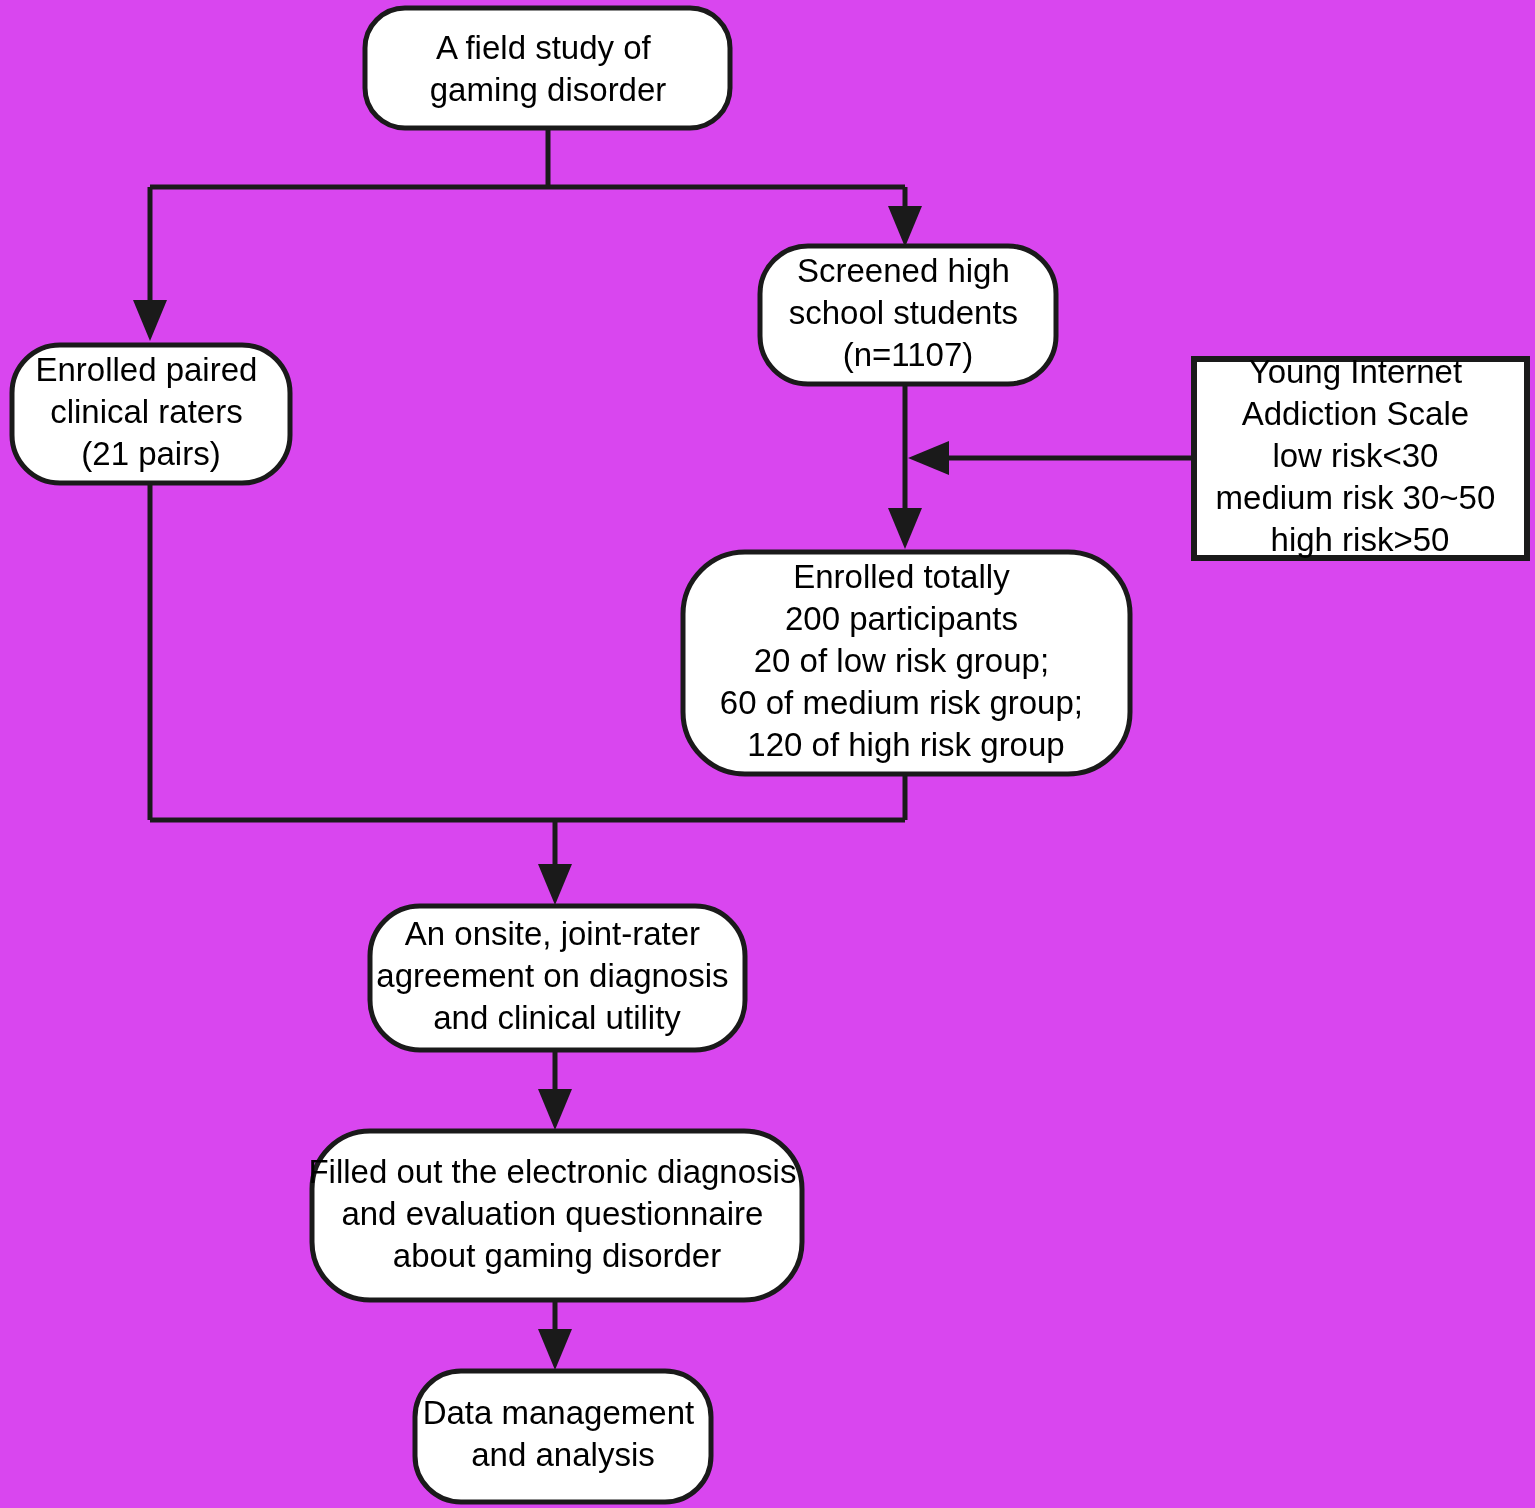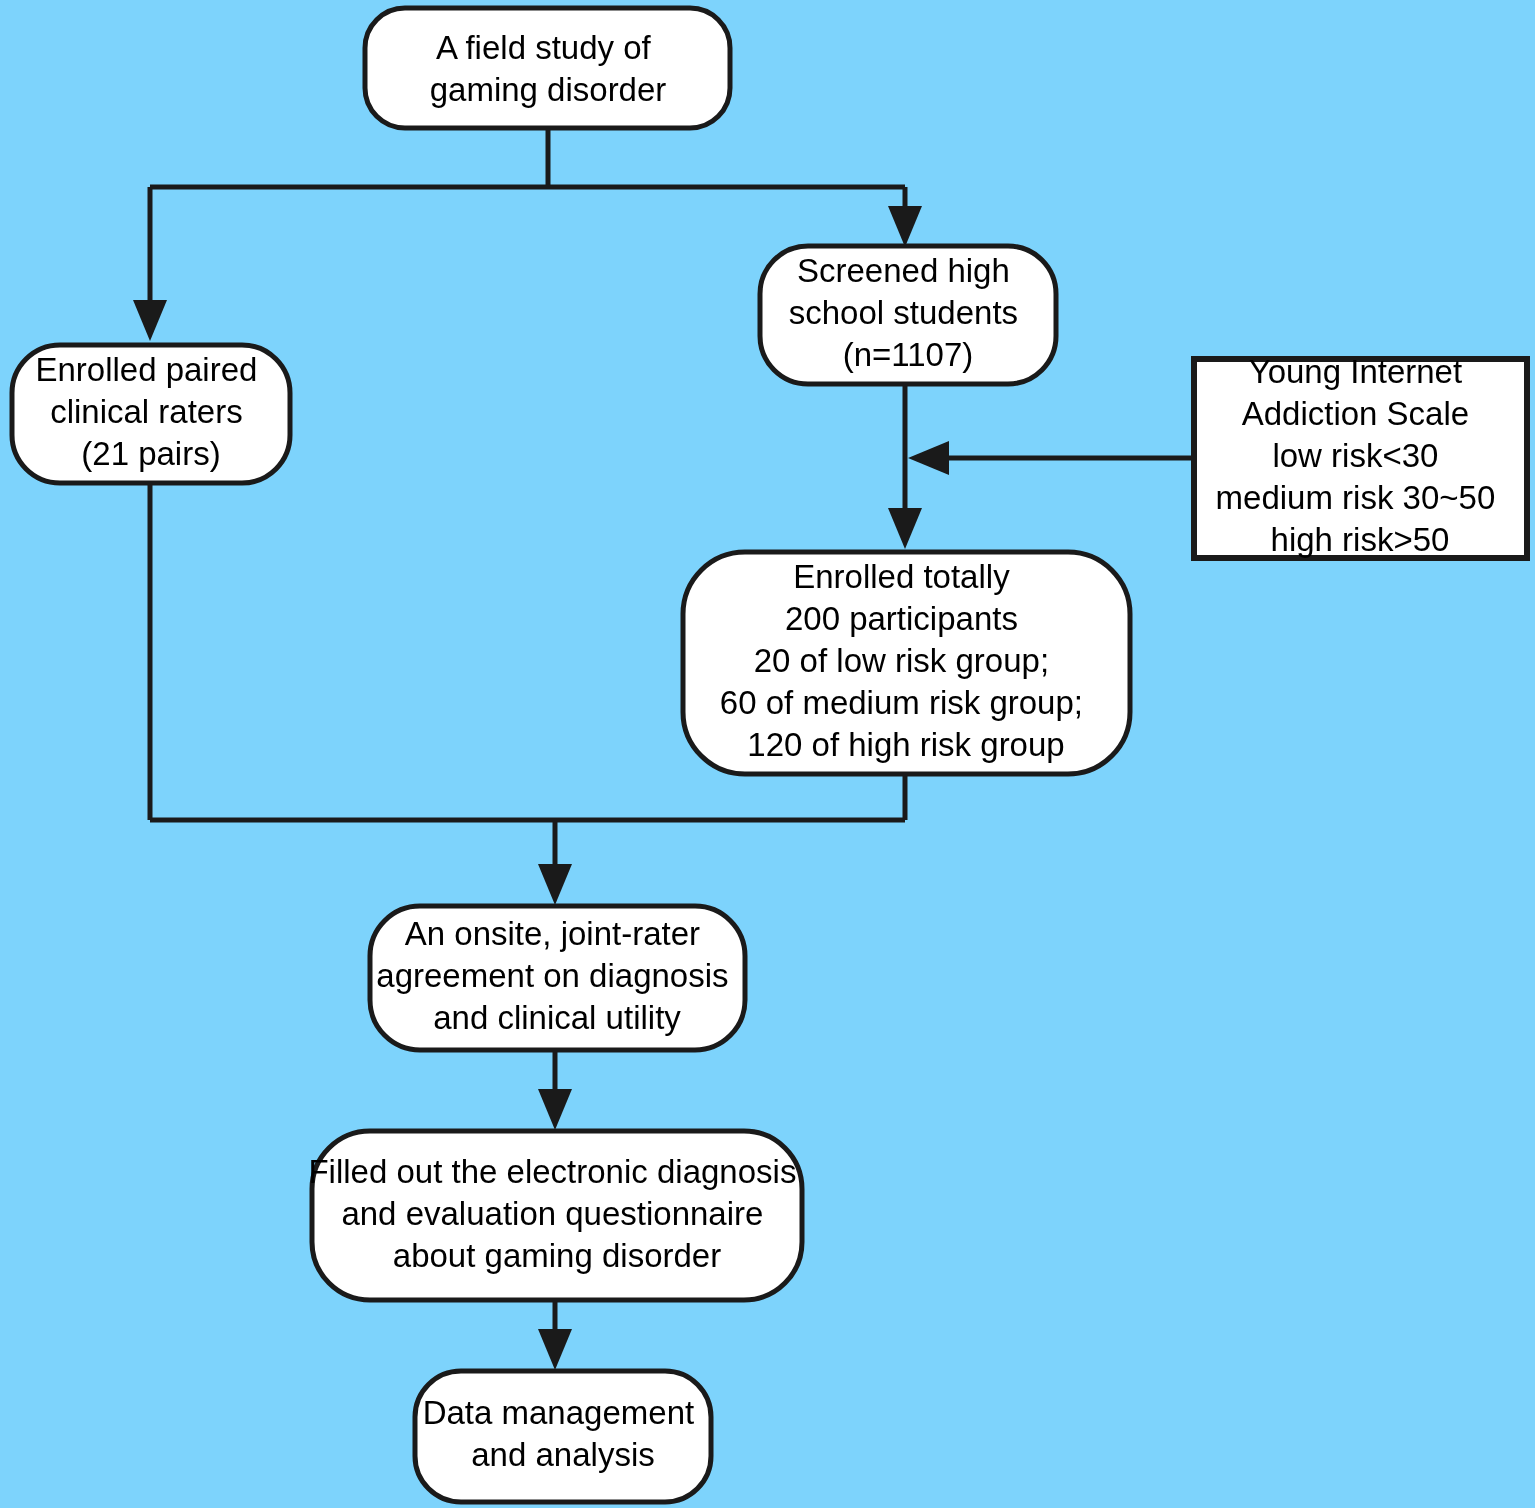--- a/index.html
+++ b/index.html
@@ -10,21 +10,21 @@
   body {
     width: 1535px;
     height: 1508px;
     font-family: "Liberation Sans", sans-serif;
     overflow: hidden;
   }
   #flowchart-root {
     position: relative;
     width: 1535px;
     height: 1508px;
-    background: #7dd3fc;
+    background: #d946ef;
   }
   svg.diagram {
     display: block;
     width: 1535px;
     height: 1508px;
   }
   .node-shape {
     fill: #ffffff;
     stroke: #1a1a1a;
     stroke-width: 5;

